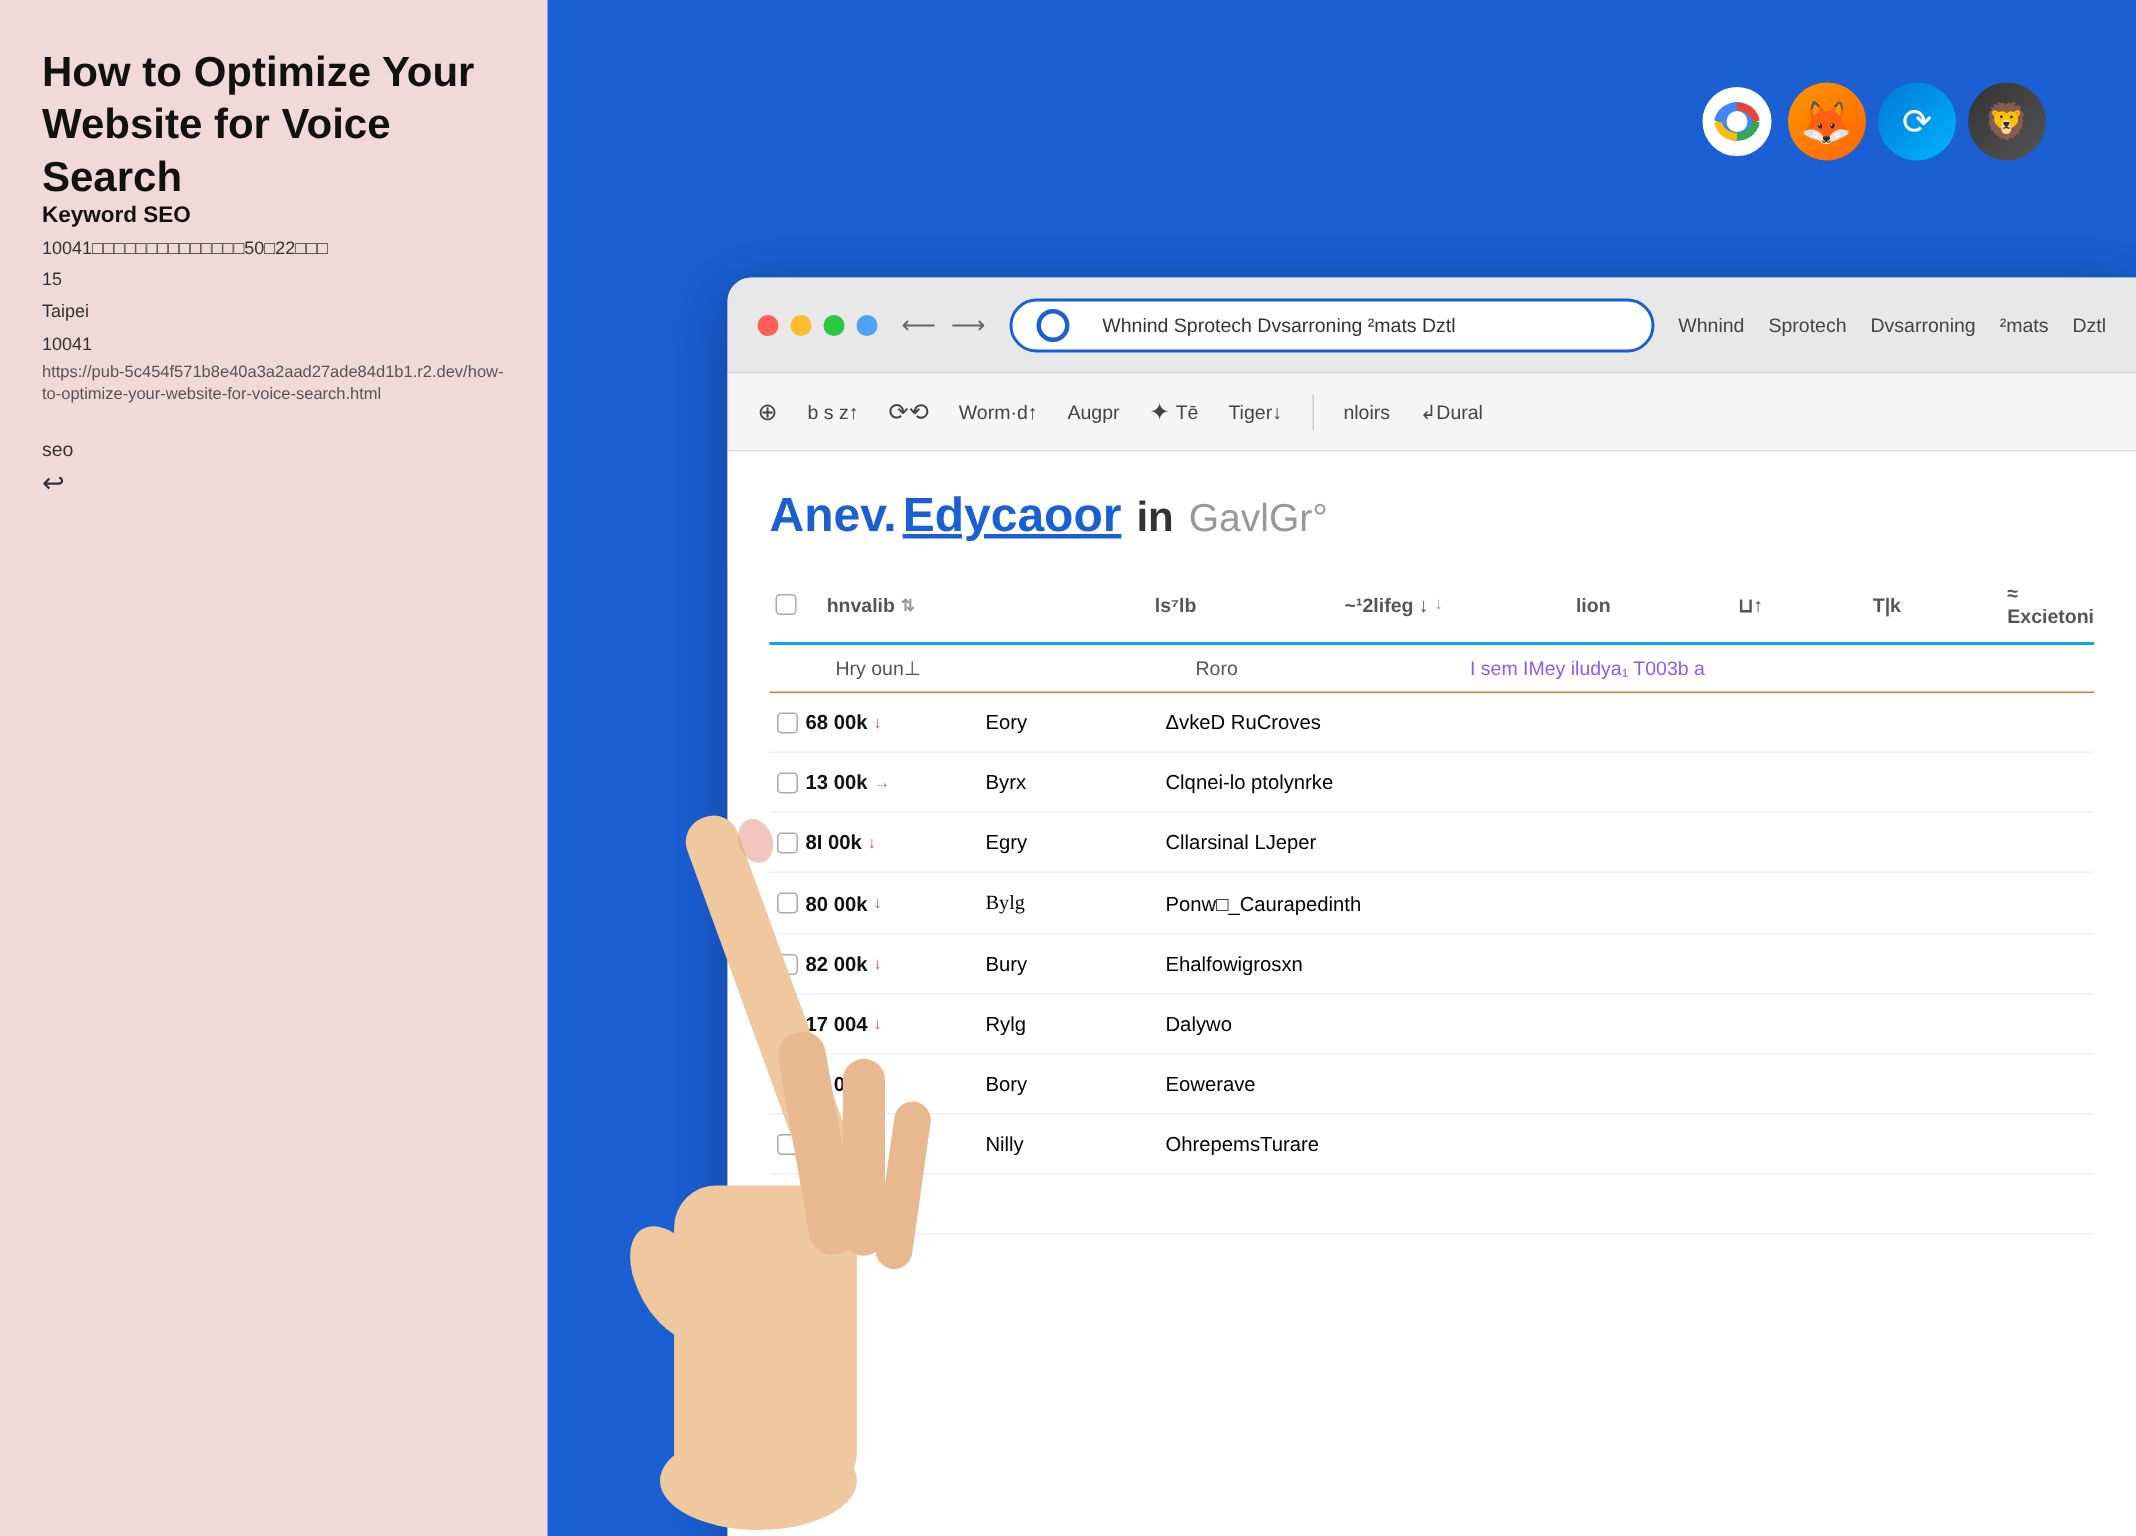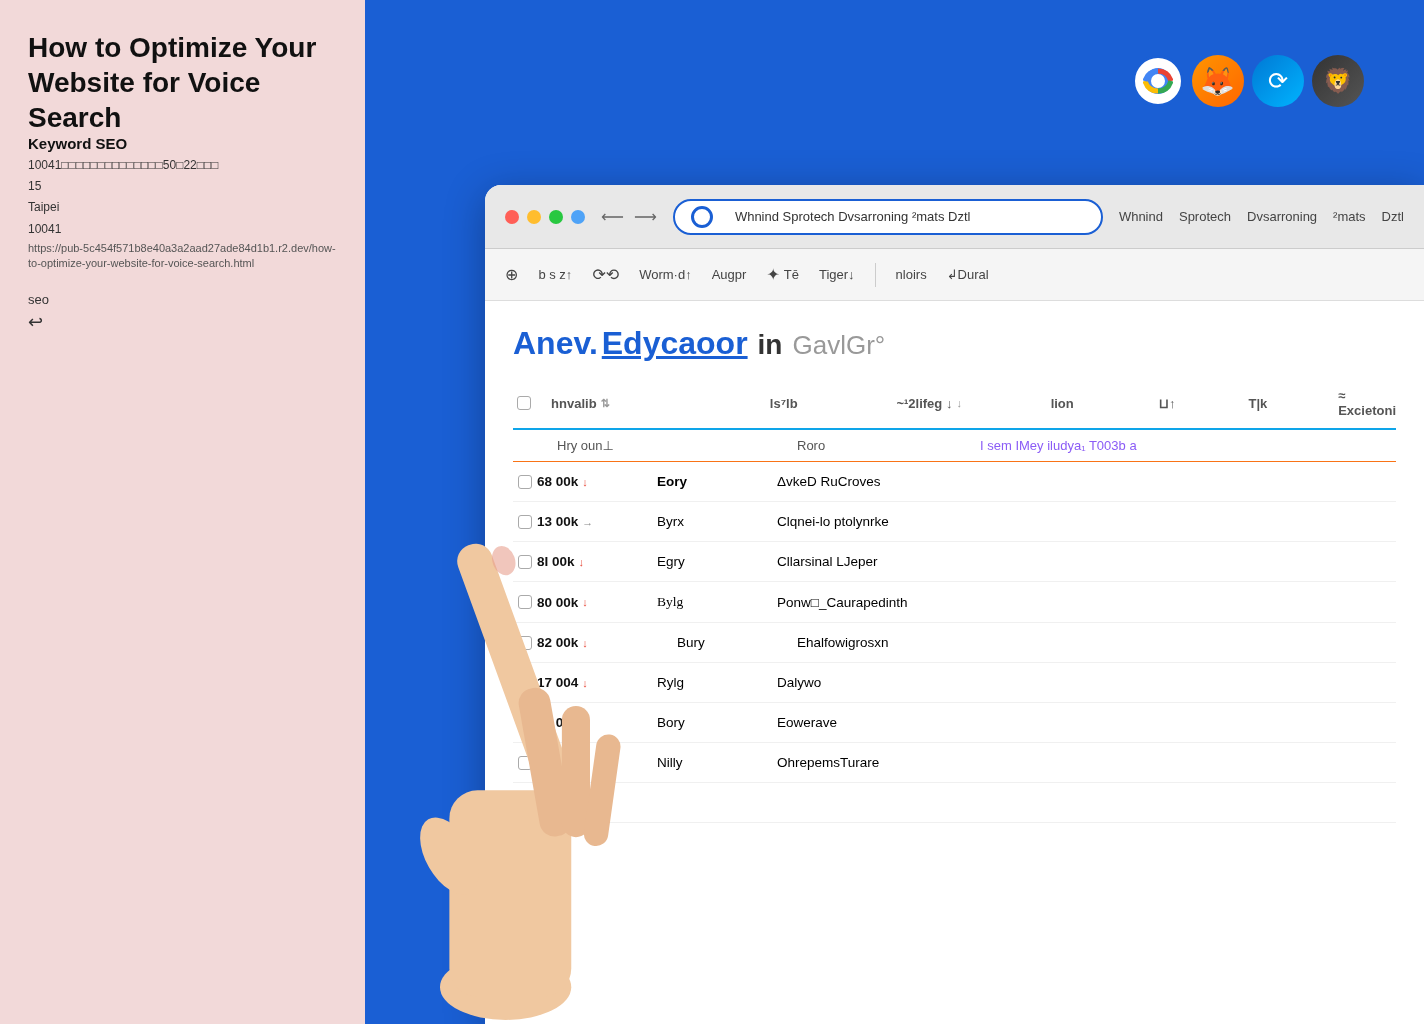--- a/index.html
+++ b/index.html
@@ -461,21 +461,21 @@
         <div class="table-body">
 
           <div class="table-row">
             <div class="checkbox-col">
                 <div class="checkbox"></div>
               </div>
             <div class="td td-vol">
               <span class="vol-badge">68 00k</span>
               <span class="td-vol-arrow">↓</span>
             </div>
-            <div class="td" style="width:120px;font-weight:bold;">Eory</div>
+            <div class="td" style="width:120px;">Eory</div>
             <div class="td" style="flex:1;">ΔvkeD RuCroves</div>
           </div>
 
           <div class="table-row">
             <div class="checkbox-col">
                 <div class="checkbox"></div>
               </div>
             <div class="td td-vol">
               <span class="vol-badge">13 00k</span>
               <span class="td-vol-arrow" style="color:#888;">→</span>
@@ -509,21 +509,21 @@
           </div>
 
           <div class="table-row">
             <div class="checkbox-col">
                 <div class="checkbox"></div>
               </div>
             <div class="td td-vol">
               <span class="vol-badge">82 00k</span>
               <span class="td-vol-arrow">↓</span>
             </div>
-            <div class="td" style="width:120px;margin-left:20px;">Bury</div>
+            <div class="td" style="width:120px;">Bury</div>
             <div class="td" style="flex:1;">Ehalfowigrosxn</div>
           </div>
 
           <div class="table-row">
             <div class="checkbox-col">
                 <div class="checkbox"></div>
               </div>
             <div class="td td-vol">
               <span class="vol-badge">17 004</span>
               <span class="td-vol-arrow">↓</span>

